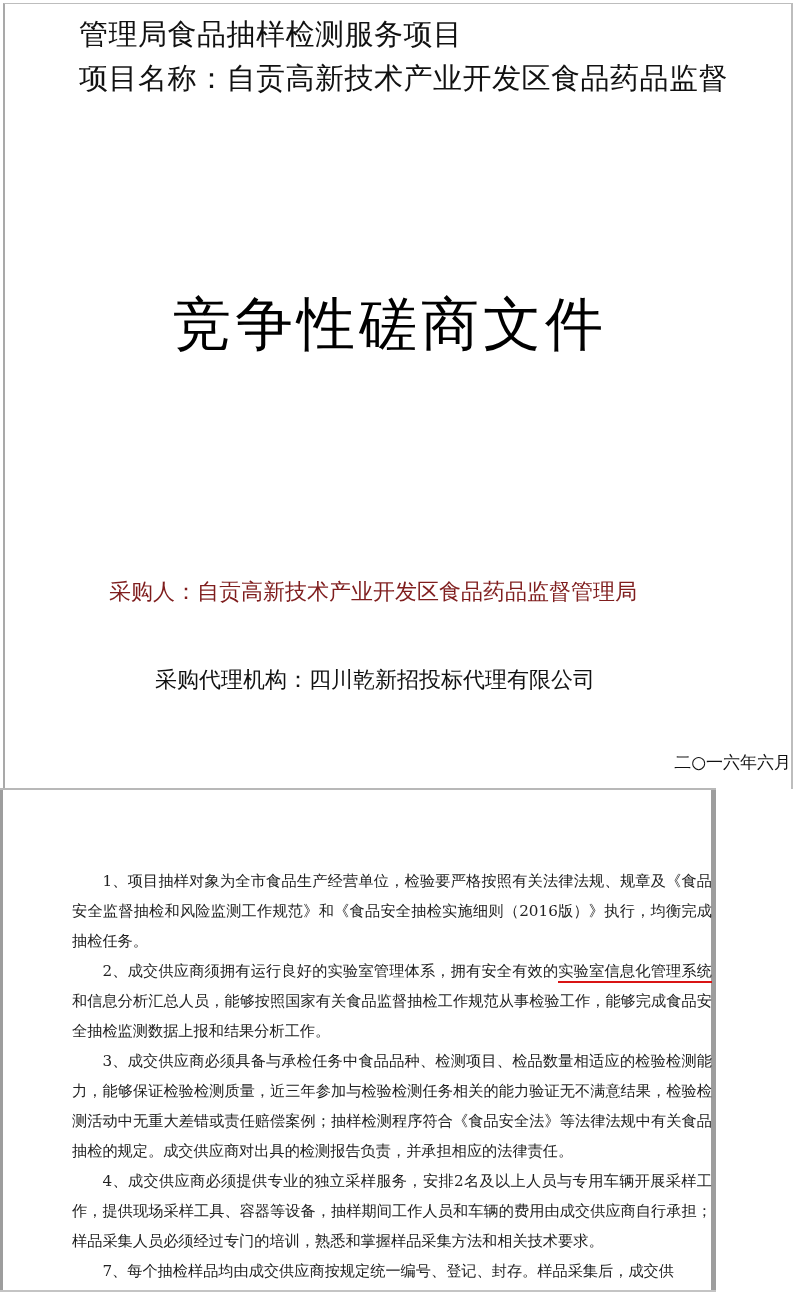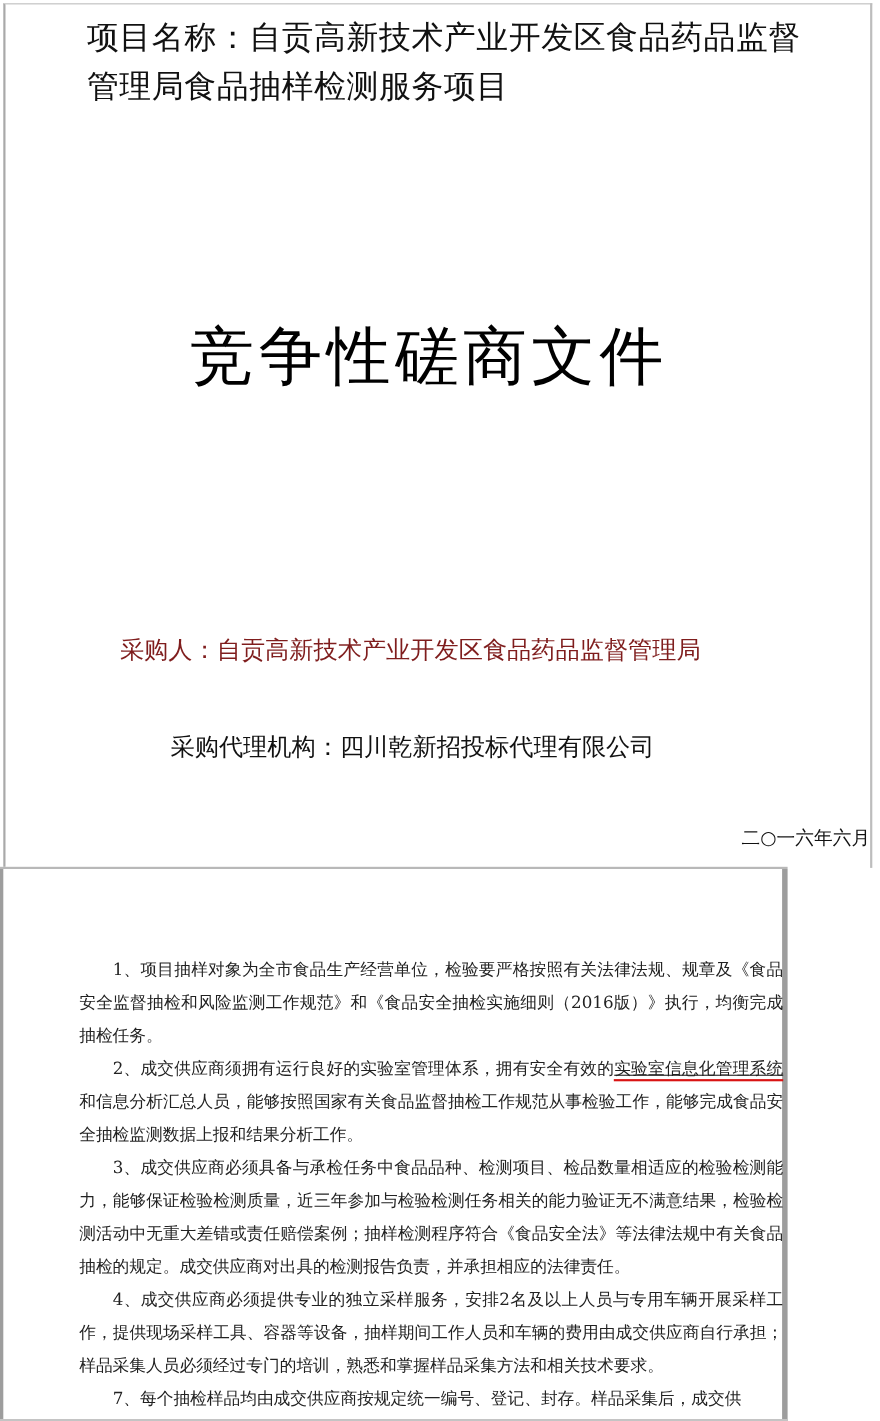--- a/index.html
+++ b/index.html
@@ -42,29 +42,29 @@
     border-top: 2px solid #b8b8b8; box-sizing: border-box; background: #fff;
   }
   .page2 .lbar { position: absolute; left: 0; top: 0; width: 3px; height: 100%; background: #9d9d9d; }
   .page2 .rbar { position: absolute; right: 0; top: 0; width: 5px; height: 100%; background: #9d9d9d; }
   .page2 .bline { position: absolute; left: 0; right: 0; bottom: 0; height: 2px; background: #c4c4c4; }
   .body-text {
     position: absolute; left: 72px; top: 76px; width: 640px;
     font-size: 15.2px; line-height: 30px; color: #222;
   }
   .para { margin: 0; text-indent: 2em; text-align: justify; }
-  .uline { border-bottom: 2px solid #d91414; padding-bottom: 1px; text-decoration: underline; }
+  .uline { border-bottom: 2px solid #d91414; padding-bottom: 1px; }
 </style>
 </head>
 <body>
 
 <div class="page1">
   <div class="project-title">
+    <div>管理局食品抽样检测服务项目</div>
     <div>项目名称：自贡高新技术产业开发区食品药品监督</div>
-    <div>管理局食品抽样检测服务项目</div>
   </div>
   <div class="doc-title">竞争性磋商文件</div>
   <div class="purchaser">采购人：自贡高新技术产业开发区食品药品监督管理局</div>
   <div class="agency">采购代理机构：四川乾新招投标代理有限公司</div>
   <div class="date">二○一六年六月</div>
 </div>
 
 <div class="page2">
   <div class="lbar"></div>
   <div class="rbar"></div>

